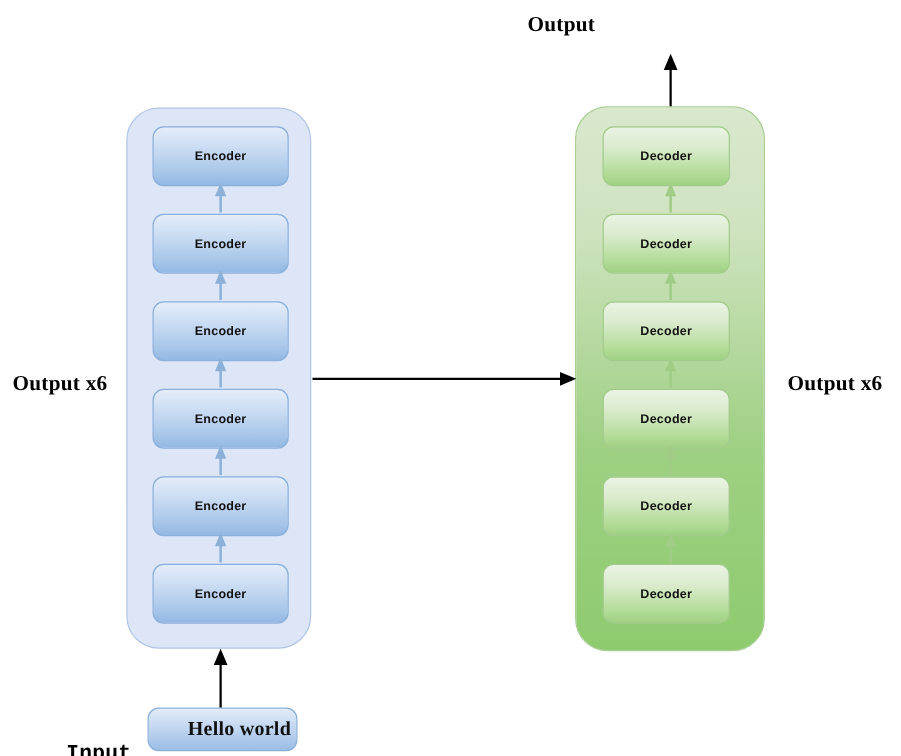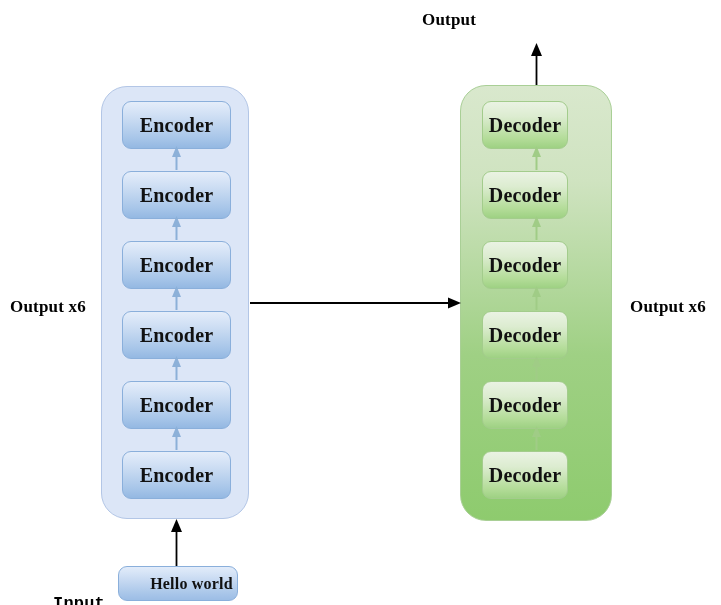--- a/index.html
+++ b/index.html
@@ -56,35 +56,35 @@
 
   
   .block {
     position: absolute;
     height: 48px;
     border-radius: 9px;
     box-sizing: border-box;
     display: flex;
     align-items: center;
     justify-content: center;
-    font-family: Liberation Serif, serif;
+    font-family: Liberation Sans, sans-serif;
     font-weight: bold;
-    font-size: 20px;
+    font-size: 10px;
     color: #111111;
     letter-spacing: 0.2px;
   }
   .block.encoder {
     left: 122px;
     width: 109px;
     background: linear-gradient(180deg, #e4edfa 0%, #cfdff4 30%, #a8c6e9 78%, #94b8e2 100%);
     border: 1px solid #8aafdb;
   }
   .block.decoder {
     left: 482px;
-    width: 86px;
+    width: 102px;
     background: linear-gradient(180deg, #eaf3e3 0%, #dcecd0 32%, #b3dc98 80%, #9ed183 100%);
     border: 1px solid #a3cc8c;
   }
 
   
   .terminal-box {
     position: absolute;
     border-radius: 9px;
     box-sizing: border-box;
     display: flex;

